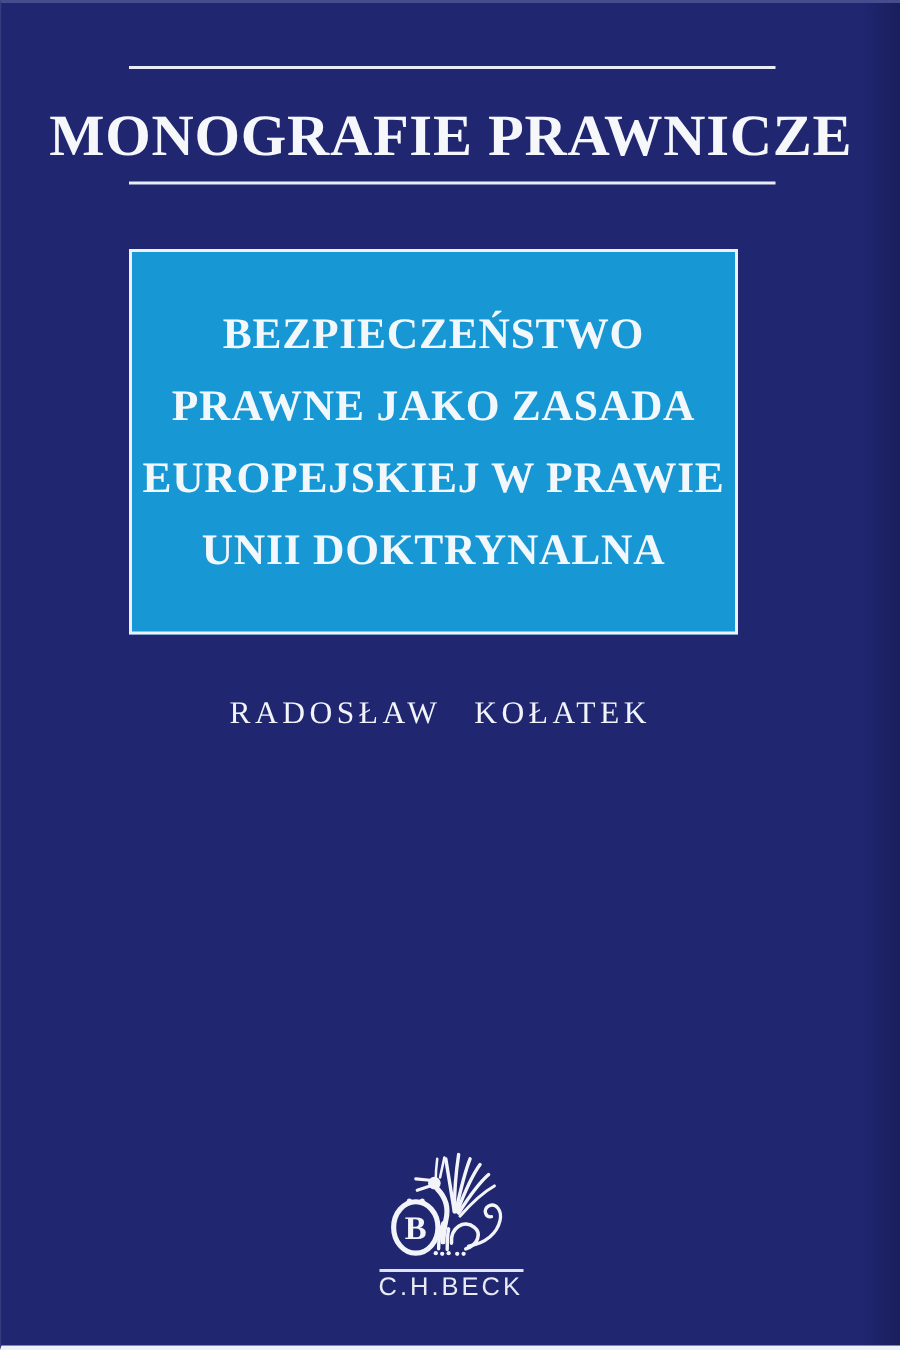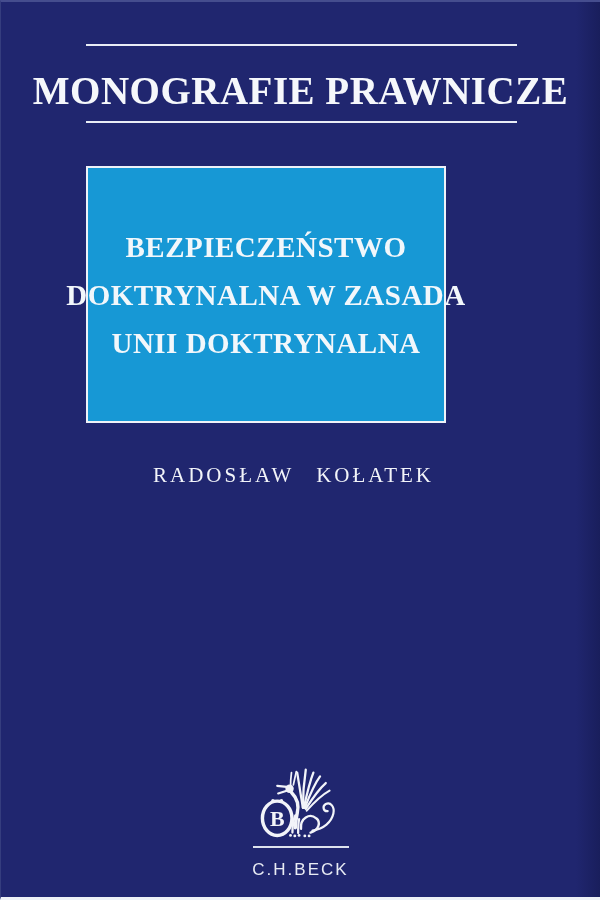--- a/index.html
+++ b/index.html
@@ -24,21 +24,21 @@
   .rule-mid{top:119px;}
   .series{
     position:absolute;top:66px;left:0;right:0;
     text-align:center;
     font-size:39px;font-weight:700;
     letter-spacing:0.5px;
     white-space:nowrap;
   }
   .title-box{
     position:absolute;left:85px;top:164px;
-    width:360px;height:257px;
+    width:406px;height:257px;
     box-sizing:border-box;
     background:#1798d5;
     border:2px solid #eef2f8;
     display:flex;flex-direction:column;
     justify-content:center;align-items:center;
   }
   .title-line{
     font-size:29px;font-weight:700;
     line-height:48px;
     letter-spacing:0.5px;
@@ -56,42 +56,43 @@
   }
   .publisher-block{
     position:absolute;top:762px;left:0;right:0;
     display:flex;flex-direction:column;align-items:center;
   }
   .logo-svg{display:block;}
   .publisher-rule{
     width:96px;height:2px;background:#dde2ee;margin-top:2px;
   }
   .publisher-name{
-    margin-top:12px;
+    margin-top:0;
     font-family:"Liberation Sans","DejaVu Sans",sans-serif;
     font-size:17px;font-weight:400;
     letter-spacing:2px;
     color:#e8ebf4;
     white-space:nowrap;
   }
 </style>
 </head>
 <body>
 
 <div class="cover">
 
   <div class="rule rule-top"></div>
 
   <div class="series">MONOGRAFIE PRAWNICZE</div>
 
   <div class="rule rule-mid"></div>
 
   <div class="title-box">
     <div class="title-line">BEZPIECZEŃSTWO</div>
-    <div class="title-line">DOKTRYNALNA W ZASADA</div>
+    <div class="title-line">PRAWNE JAKO ZASADA</div>
+    <div class="title-line">EUROPEJSKIEJ W PRAWIE</div>
     <div class="title-line">UNII DOKTRYNALNA</div>
   </div>
 
   <div class="author">RADOSŁAW KOŁATEK</div>
 
   <div class="publisher-block">
 
     <svg class="logo-svg" width="104" height="80" viewBox="0 0 104 84" fill="none" stroke="#f2f4f9" stroke-linecap="round" stroke-linejoin="round">
 
       <ellipse cx="27" cy="57" rx="15.5" ry="18" stroke-width="3.6"></ellipse>

